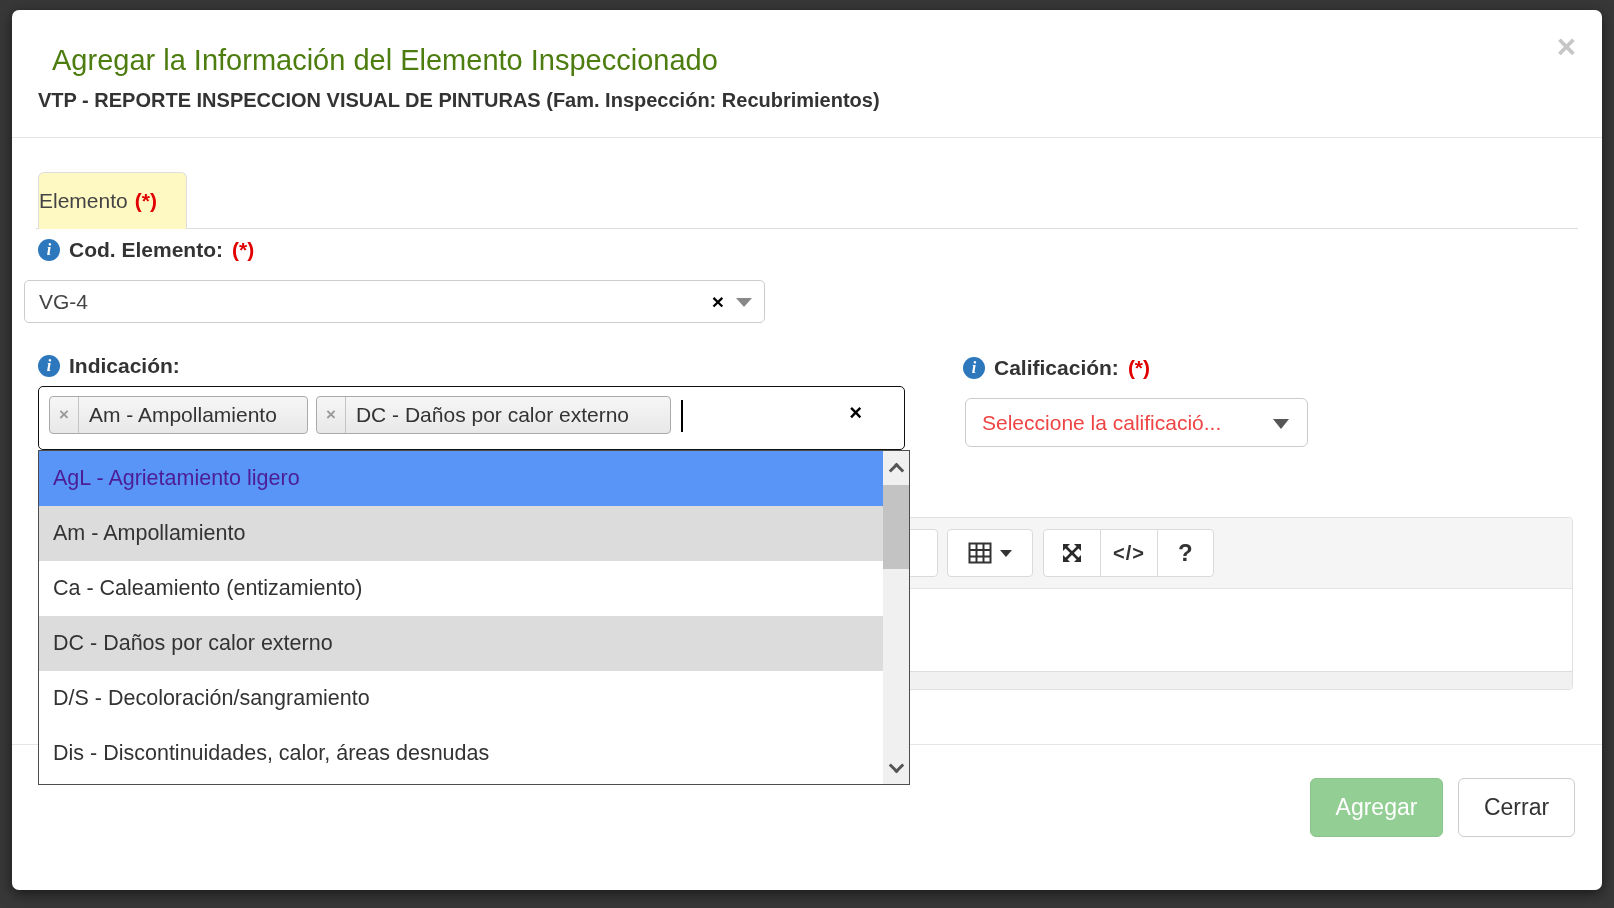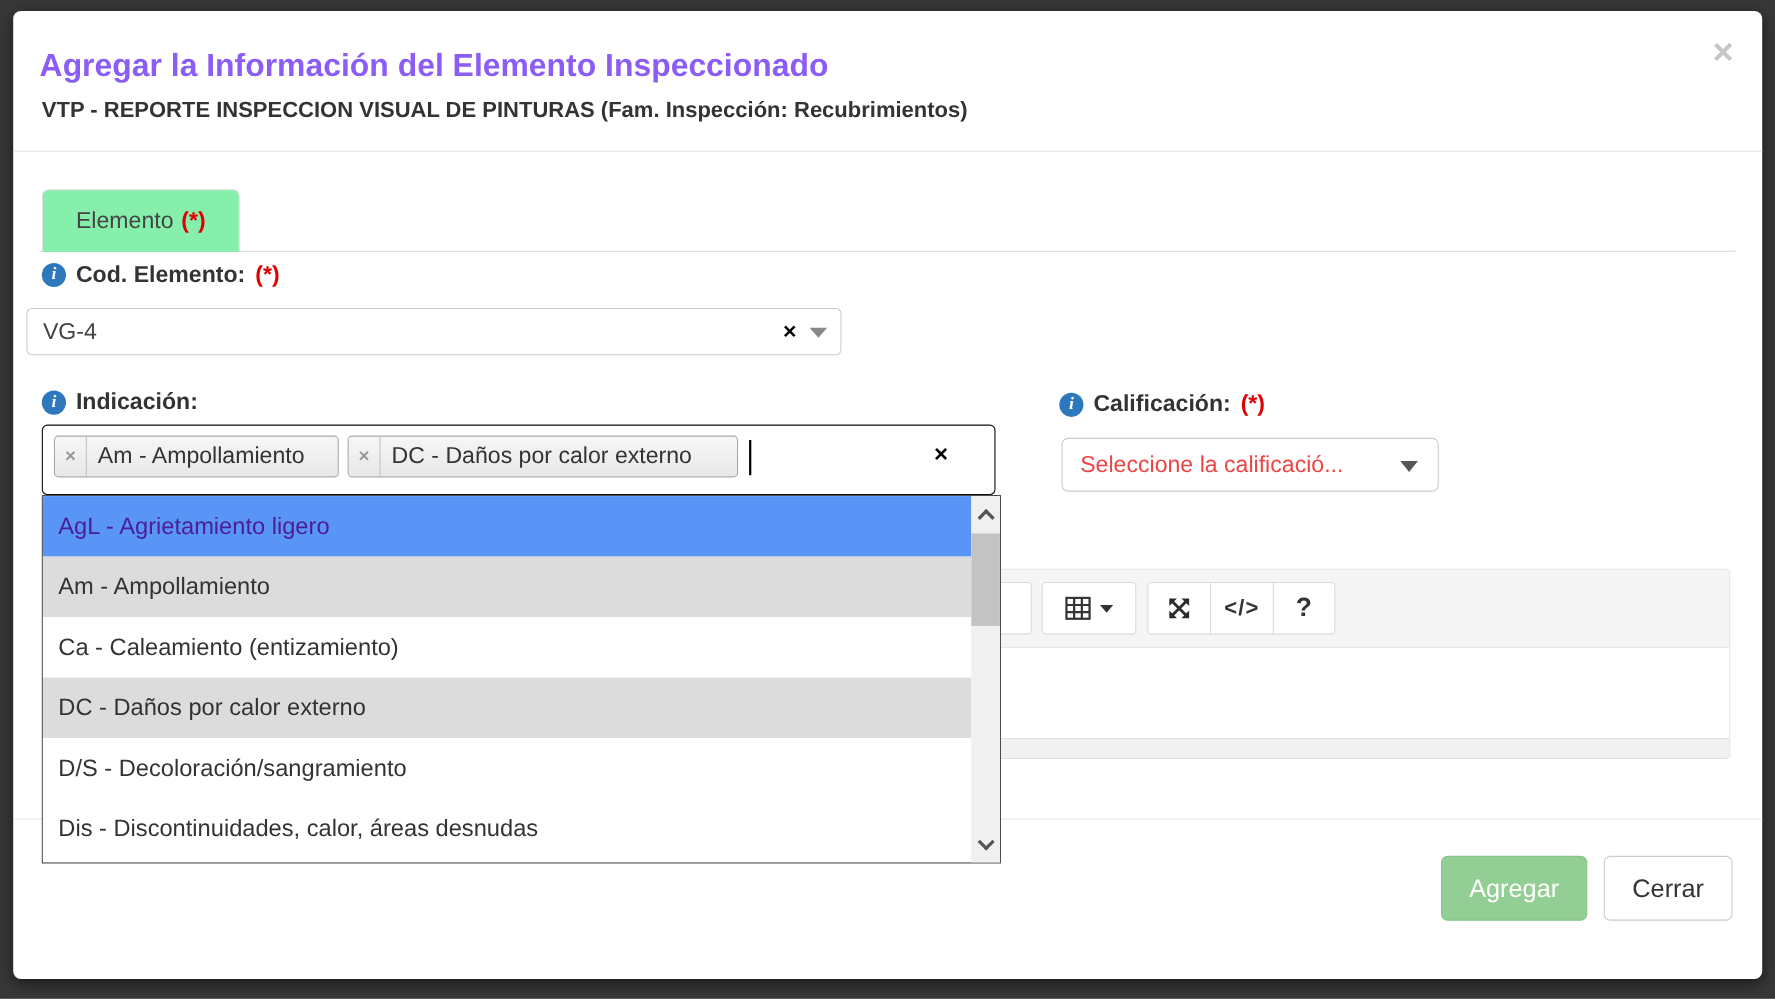--- a/index.html
+++ b/index.html
@@ -15,30 +15,30 @@
   body{
     width:1614px;height:908px;position:relative;overflow:hidden;
     background:var(--backdrop);
     font-family:"Liberation Sans","DejaVu Sans",sans-serif;color:#333;
   }
   .modal{
     position:absolute;left:12px;top:10px;width:1590px;height:880px;
     background:#fff;border-radius:7px;box-shadow:0 4px 14px rgba(0,0,0,.55);
   }
   
-  .title{position:absolute;left:24px;top:32px;font-size:29px;line-height:1.3;color:#8b5cf6;margin:0;font-weight:bold;}
+  .title{position:absolute;left:40px;top:32px;font-size:29px;line-height:1.3;color:#4d7c0f;margin:0;font-weight:normal;}
   .subtitle{position:absolute;left:26px;top:79px;font-size:20px;color:#333;font-weight:bold;}
   .header-divider{position:absolute;left:0;top:127px;width:100%;height:1px;background:#e5e5e5;}
   .close-x{position:absolute;top:20px;right:26px;font-size:33px;font-weight:bold;color:#c6c6c6;line-height:1;cursor:default;}
   
   .tabs-line{position:absolute;left:24px;right:24px;top:218px;height:1px;background:#ddd;}
   .tab{
-    position:absolute;left:26px;top:162px;width:180px;height:57px;z-index:2;
-    background:#86efac;border:1px solid #ddd;border-bottom:none;border-radius:6px 6px 0 0;
-    display:flex;align-items:center;justify-content:center;gap:7px;font-size:21px;color:#444;
+    position:absolute;left:26px;top:162px;width:149px;height:57px;z-index:2;
+    background:#fef9c3;border:1px solid #ddd;border-bottom:none;border-radius:6px 6px 0 0;
+    display:flex;align-items:center;justify-content:flex-start;gap:7px;font-size:21px;color:#444;
   }
   .req{color:var(--required-red);font-weight:bold;}
   
   .field-label{position:absolute;display:flex;align-items:center;gap:9px;font-size:21px;font-weight:bold;color:#333;}
   #label-cod{left:26px;top:228px;}
   #label-ind{left:26px;top:344px;}
   #label-cal{left:951px;top:346px;}
   .info-icon{
     width:22px;height:22px;border-radius:50%;background:var(--info-blue);color:#fff;flex:0 0 22px;
     font-family:"Liberation Serif","DejaVu Serif",serif;font-style:italic;font-weight:bold;font-size:16px;

